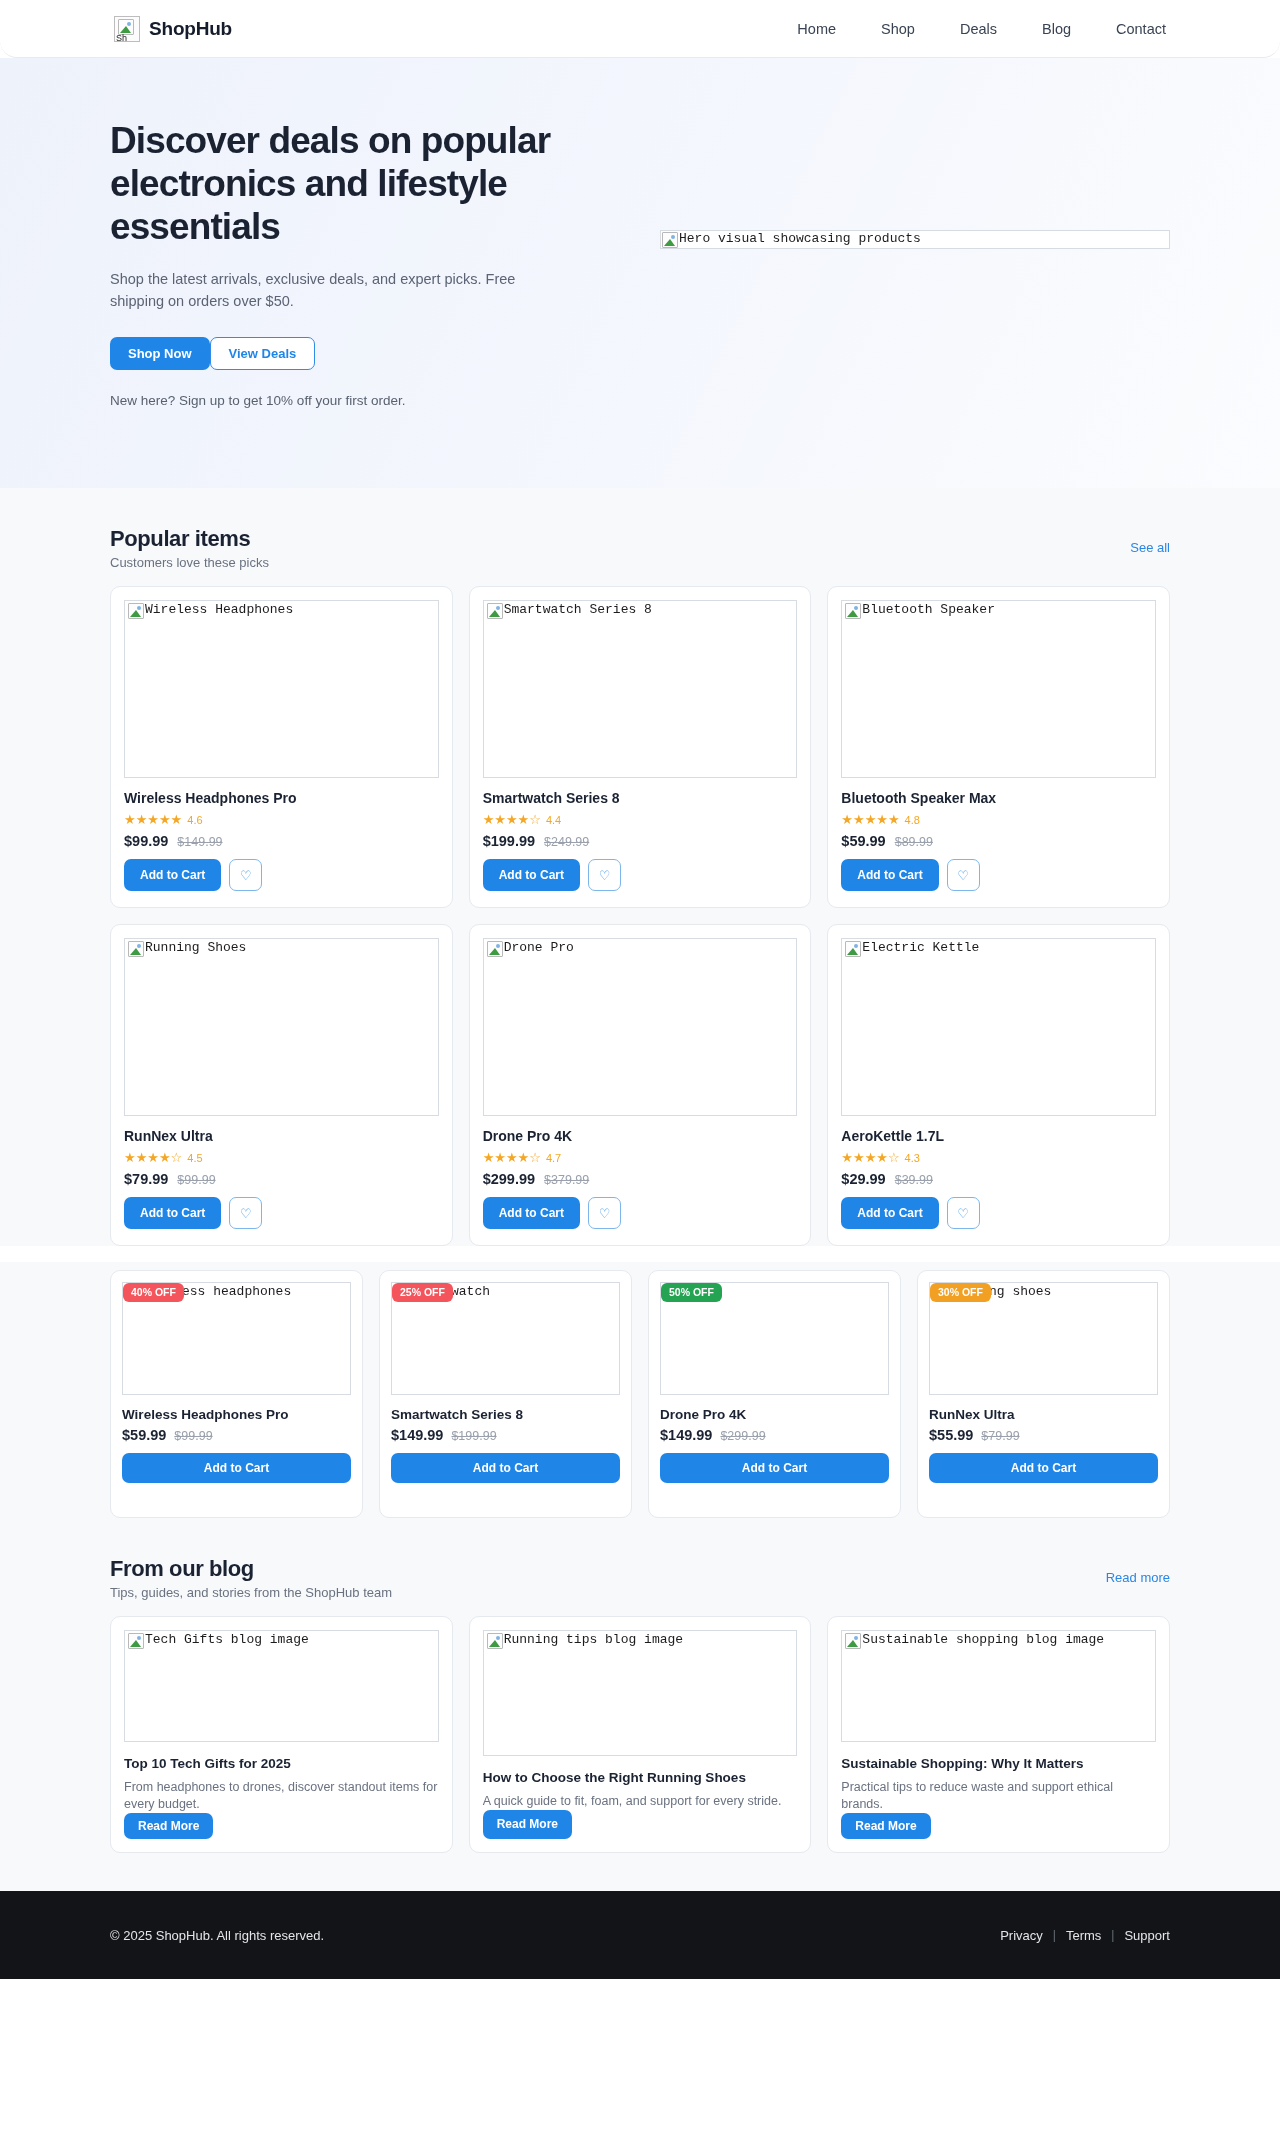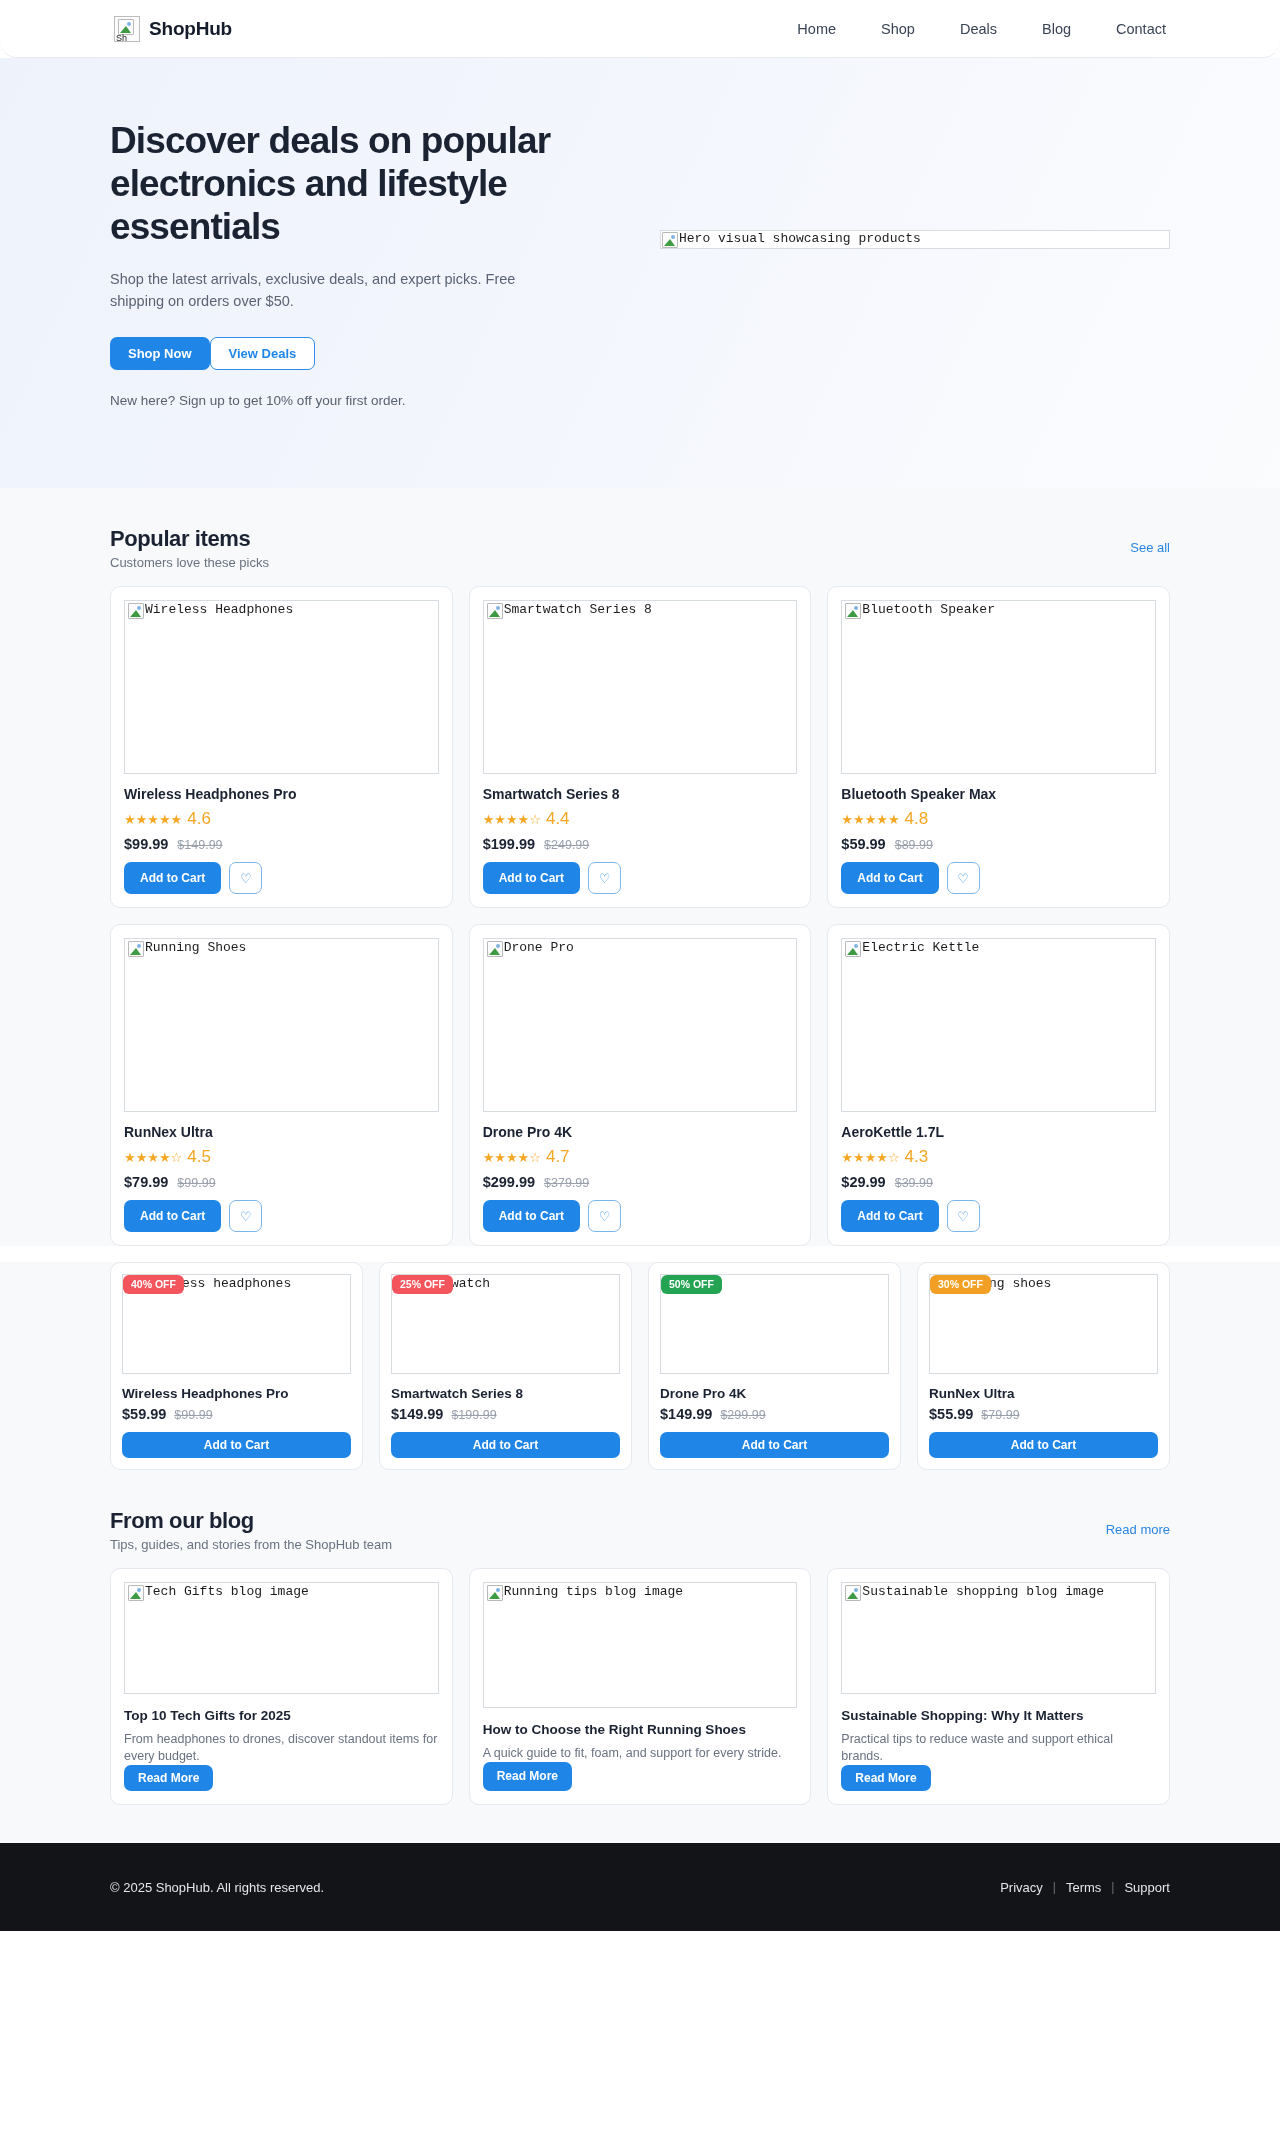--- a/index.html
+++ b/index.html
@@ -226,21 +226,21 @@
     display: flex;
     align-items: center;
     gap: 5px;
   }
   .stars {
     color: #f5a623;
     font-size: 13px;
     letter-spacing: 0px;
     line-height: 1;
   }
-  .rating-val { font-size: 17px; color: #f5a623; }
+  .rating-val { font-size: 11px; color: #f5a623; }
   .price-row {
     margin-top: 7px;
     display: flex;
     align-items: baseline;
     gap: 9px;
   }
   .price-now { font-size: 14.5px; font-weight: bold; color: #1b2333; }
   .price-old {
     font-size: 12.5px;
     color: #9aa1ad;
@@ -276,24 +276,25 @@
     display: grid;
     grid-template-columns: repeat(4, 1fr);
     gap: 16px;
     margin-top: 16px;
   }
   .deal-card {
     background: #ffffff;
     border: 1px solid #e6e9ee;
     border-radius: 10px;
     padding: 11px;
-    height: 208px;
+    height: 248px;
     position: relative;
     display: flex;
     flex-direction: column;
+    margin-top: 8px;
   }
   .deal-badge {
     position: absolute;
     top: 12px; left: 12px;
     color: #ffffff;
     font-size: 10.5px;
     font-weight: bold;
     padding: 4px 8px;
     border-radius: 6px;
     z-index: 3;

